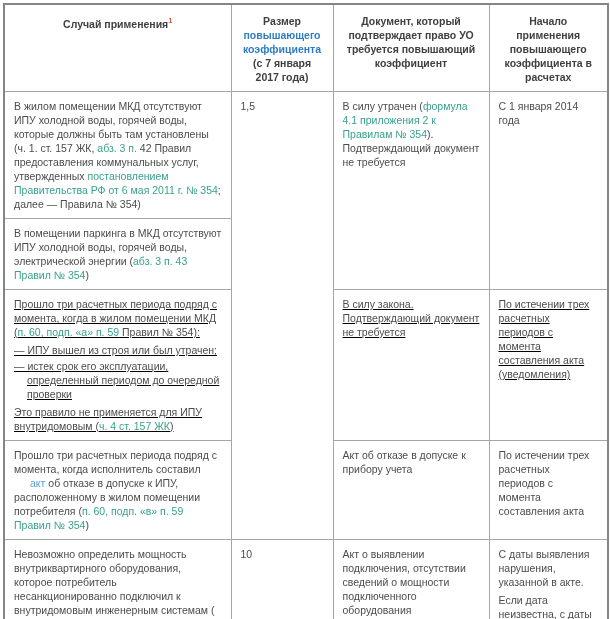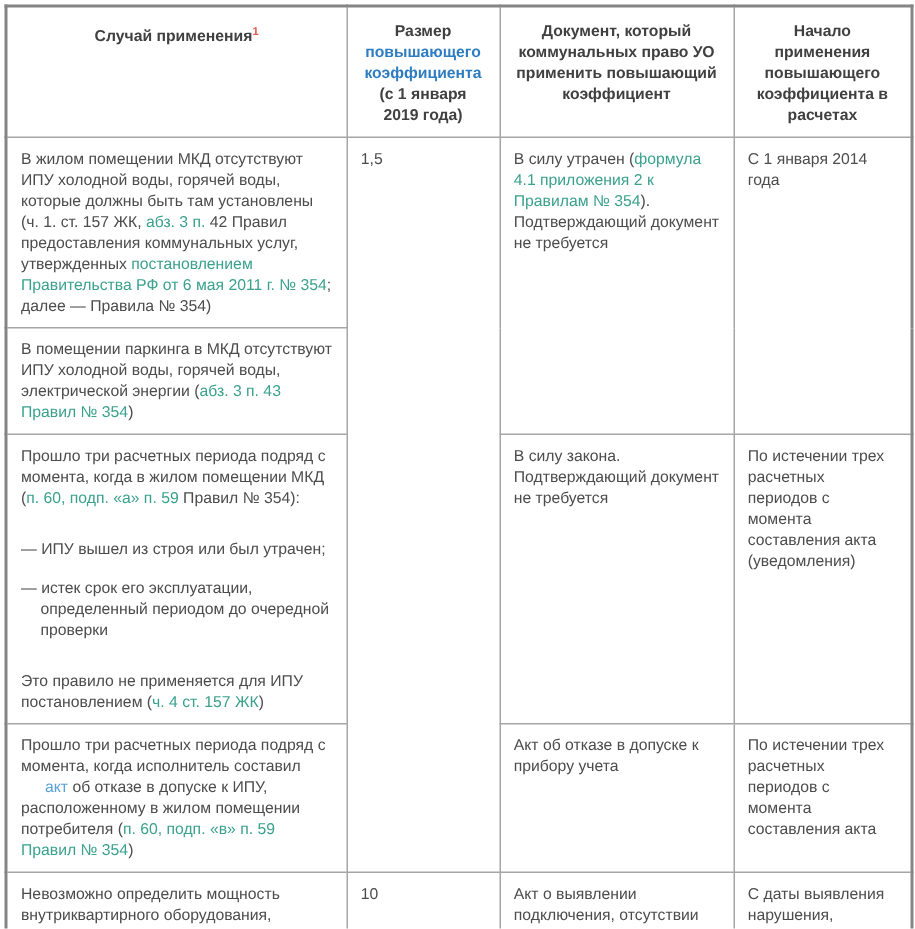--- a/index.html
+++ b/index.html
@@ -33,27 +33,27 @@
   }
   .coef-table th {
     font-weight: bold;
     text-align: center;
     color: #404040;
     padding-top: 9px;
   }
   tr.h-head { height: 77px; }
   tr.h-r1 { height: 110px; padding-left: 12px; }
   tr.h-r2 { height: 58px; }
-  tr.h-r3 { height: 134px; }
+  tr.h-r3 { height: 134px; text-decoration: underline; }
   tr.h-r4 { height: 73px; }
   tr.h-r5 { height: 75px; }
 
-  .para + .para { margin-top: 20px; }
+  .para + .para { margin-top: 4px; }
   .para.dash { padding-left: 13px; text-indent: -13px; }
-  .para.dash + .para.dash { margin-top: 12px; }
+  .para.dash + .para.dash { margin-top: 2px; }
 
   .run-teal { color: #3AA18E; }
   .run-hblue { color: #2F7DC1; text-align: right; }
   .run-lblue { color: #5BA1D6; padding-left: 16px; }
   .run-sup {
     color: #E05A4B;
     vertical-align: super;
     font-size: 7.5px;
     font-weight: bold;
   }
@@ -68,24 +68,24 @@
       <col style="width:102px">
       <col style="width:156px">
       <col style="width:119px">
     </colgroup>
     <tbody>
       <tr class="h-head">
         <th>
             <div class="para"><span>Случай применения</span><span class="run-sup">1</span></div>
           </th>
         <th>
-            <div class="para"><span>Размер </span><span class="run-hblue">повышающего коэффициента</span><span> (с 1 января 2019 года)</span></div>
+            <div class="para"><span>Размер </span><span class="run-hblue">повышающего коэффициента</span><span> (с 7 января 2017 года)</span></div>
           </th>
         <th>
-            <div class="para"><span>Документ, который коммунальных право УО применить повышающий коэффициент</span></div>
+            <div class="para"><span>Документ, который подтверждает право УО требуется повышающий коэффициент</span></div>
           </th>
         <th>
             <div class="para"><span>Начало применения повышающего коэффициента в расчетах</span></div>
           </th>
       </tr>
       <tr class="h-r1">
         <td>
             <div class="para"><span>В жилом помещении МКД отсутствуют ИПУ холодной воды, горячей воды, которые должны быть там установлены (ч. 1. ст. 157 ЖК, </span><span class="run-teal">абз. 3 п.</span><span> 42 Правил предоставления коммунальных услуг, утвержденных </span><span class="run-teal">постановлением Правительства РФ от 6 мая 2011 г. № 354</span><span>; далее — Правила № 354)</span></div>
           </td>
         <td rowspan="4">
@@ -101,21 +101,21 @@
       <tr class="h-r2">
         <td>
             <div class="para"><span>В помещении паркинга в МКД отсутствуют ИПУ холодной воды, горячей воды, электрической энергии (</span><span class="run-teal">абз. 3 п. 43 Правил № 354</span><span>)</span></div>
           </td>
       </tr>
       <tr class="h-r3">
         <td>
             <div class="para"><span>Прошло три расчетных периода подряд с момента, когда в жилом помещении МКД (</span><span class="run-teal">п. 60, подп. «а» п. 59</span><span> Правил № 354):</span></div>
             <div class="para dash"><span>— ИПУ вышел из строя или был утрачен;</span></div>
             <div class="para dash"><span>— истек срок его эксплуатации, определенный периодом до очередной проверки</span></div>
-            <div class="para"><span>Это правило не применяется для ИПУ постановлением (</span><span class="run-teal">ч. 4 ст. 157 ЖК</span><span>)</span></div>
+            <div class="para"><span>Это правило не применяется для ИПУ внутридомовым (</span><span class="run-teal">ч. 4 ст. 157 ЖК</span><span>)</span></div>
           </td>
         <td>
             <div class="para"><span>В силу закона. Подтверждающий документ не требуется</span></div>
           </td>
         <td>
             <div class="para"><span>По истечении трех расчетных периодов с момента составления акта (уведомления)</span></div>
           </td>
       </tr>
       <tr class="h-r4">
         <td>

